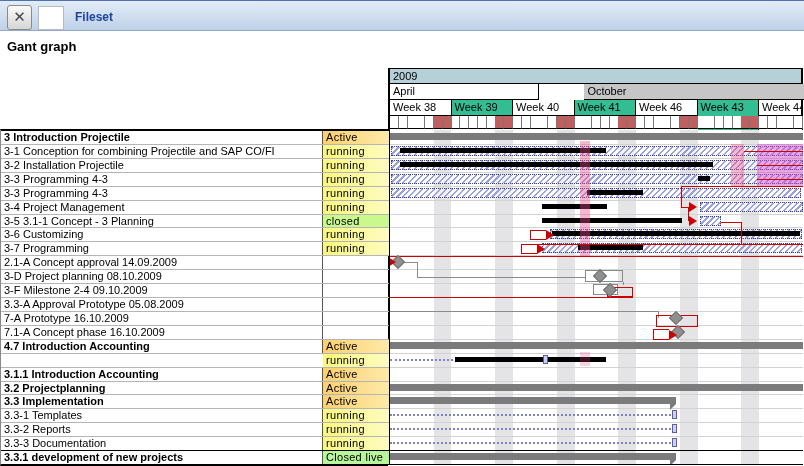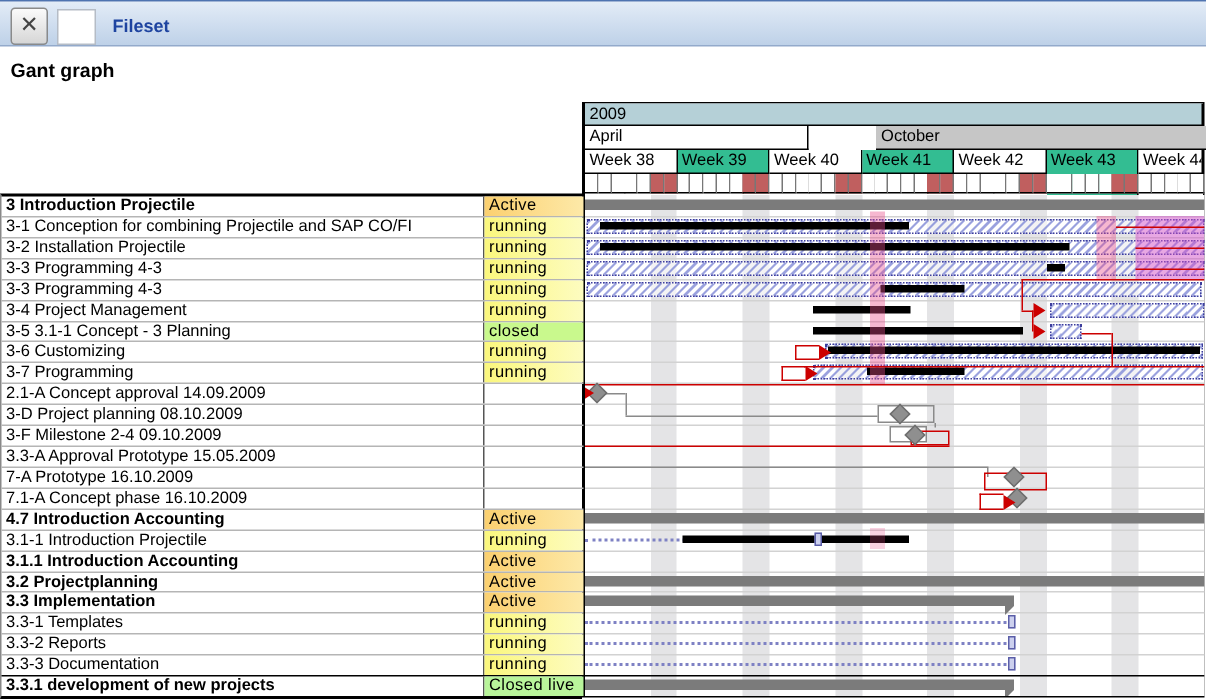--- a/index.html
+++ b/index.html
@@ -81,21 +81,21 @@
     <div id="hdr-year" class="hdr-cell hdr-year" style="left:0;top:0;width:412px;height:15px;">2009</div>
     <div id="hdr-months">
         <div class="hdr-cell hdr-month" style="left: 0px; top: 15px; width: 149.383px; height: 16px;">April</div>
         <div class="hdr-cell hdr-month grey" style="left: 149.383px; top: 15px; width: 262.617px; height: 16px; margin-left: 45px;">October</div>
       </div>
     <div id="hdr-weeks">
         <div class="hdr-cell hdr-week" style="left: 0px; top: 31px; width: 61.5106px; height: 16px;">Week 38</div>
         <div class="hdr-cell hdr-week teal" style="left: 61.5106px; top: 31px; width: 61.5106px; height: 16px;">Week 39</div>
         <div class="hdr-cell hdr-week" style="left: 123.021px; top: 31px; width: 61.5106px; height: 16px;">Week 40</div>
         <div class="hdr-cell hdr-week teal" style="left: 184.532px; top: 31px; width: 61.5106px; height: 16px;">Week 41</div>
-        <div class="hdr-cell hdr-week" style="left: 246.043px; top: 31px; width: 61.5106px; height: 16px;">Week 42</div>
+        <div class="hdr-cell hdr-week" style="left: 246.043px; top: 31px; width: 61.5106px; height: 16px;">Week 46</div>
         <div class="hdr-cell hdr-week teal" style="left: 307.553px; top: 31px; width: 61.5106px; height: 32px;">Week 43</div>
         <div class="hdr-cell hdr-week" style="left: 369.064px; top: 31px; width: 42.9362px; height: 16px;">Week 44</div>
       </div>
     <div id="hdr-days">
         <div class="day-cell" style="left: 0px; top: 47px; width: 8.98723px; height: 13px;"></div>
         <div class="day-cell" style="left: 8.78723px; top: 47px; width: 8.98723px; height: 13px;"></div>
         <div class="day-cell" style="left: 17.5745px; top: 47px; width: 8.98723px; height: 13px;"></div>
         <div class="day-cell" style="left: 26.3617px; top: 47px; width: 8.98723px; height: 13px;"></div>
         <div class="day-cell" style="left: 35.1489px; top: 47px; width: 8.98723px; height: 13px;"></div>
         <div class="day-cell weekend" style="left: 43.9362px; top: 47px; width: 8.98723px; height: 13px;"></div>
@@ -186,37 +186,36 @@
       </div>
       <div class="t-row" style="top: 139px; height: 14px; line-height: 13px;">
         <div class="name-cell">3-D Project planning 08.10.2009</div>
         <div class="status-cell"></div>
       </div>
       <div class="t-row" style="top: 153px; height: 14px; line-height: 13px;">
         <div class="name-cell">3-F Milestone 2-4 09.10.2009</div>
         <div class="status-cell"></div>
       </div>
       <div class="t-row" style="top: 167px; height: 14px; line-height: 13px;">
-        <div class="name-cell">3.3-A Approval Prototype 15.05.2009</div>
+        <div class="name-cell">3.3-A Approval Prototype 05.08.2009</div>
         <div class="status-cell"></div>
       </div>
       <div class="t-row" style="top: 181px; height: 14px; line-height: 13px; padding-left: 12px;">
         <div class="name-cell">7-A Prototype 16.10.2009</div>
         <div class="status-cell"></div>
       </div>
       <div class="t-row" style="top: 195px; height: 14px; line-height: 13px;">
         <div class="name-cell">7.1-A Concept phase 16.10.2009</div>
         <div class="status-cell"></div>
       </div>
       <div class="t-row" style="top: 209px; height: 14px; line-height: 13px;">
         <div class="name-cell bold">4.7 Introduction Accounting</div>
         <div class="status-cell st-active">Active</div>
       </div>
       <div class="t-row" style="top: 223px; height: 14px; line-height: 13px;">
-        <div class="name-cell">3.1-1 Introduction Projectile</div>
         <div class="status-cell st-running">running</div>
       </div>
       <div class="t-row" style="top: 237px; height: 14px; line-height: 13px;">
         <div class="name-cell bold">3.1.1 Introduction Accounting</div>
         <div class="status-cell st-active">Active</div>
       </div>
       <div class="t-row" style="top: 251px; height: 13px; line-height: 12px;">
         <div class="name-cell bold">3.2 Projectplanning</div>
         <div class="status-cell st-active">Active</div>
       </div>

